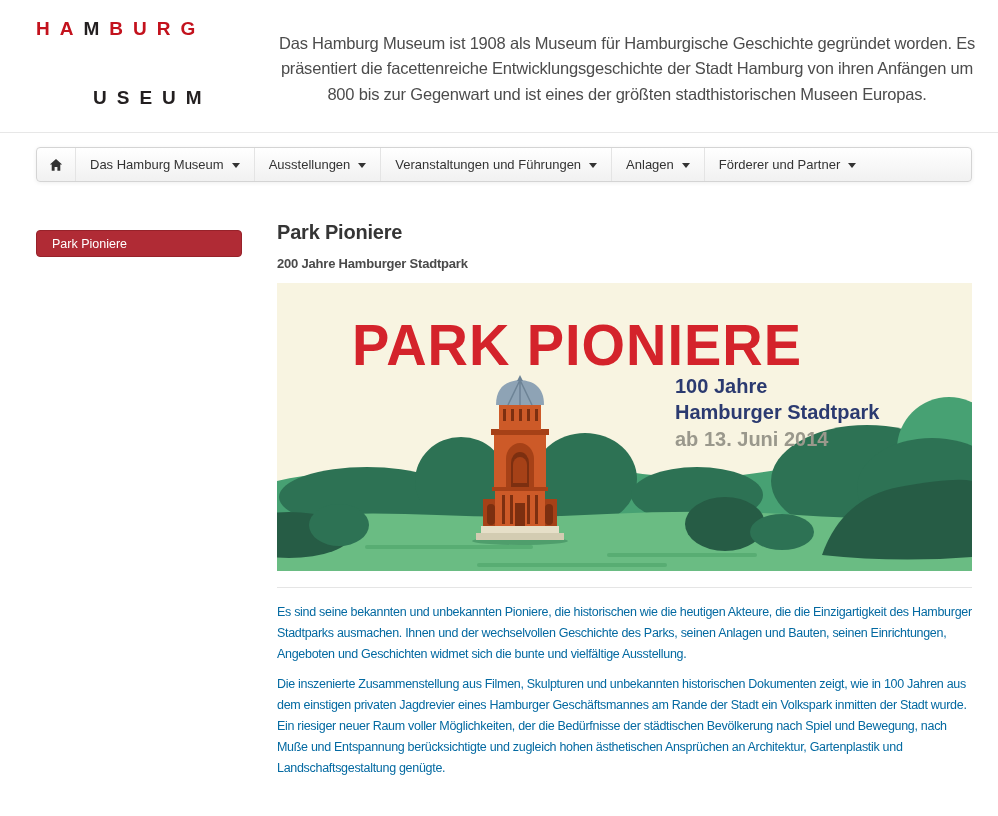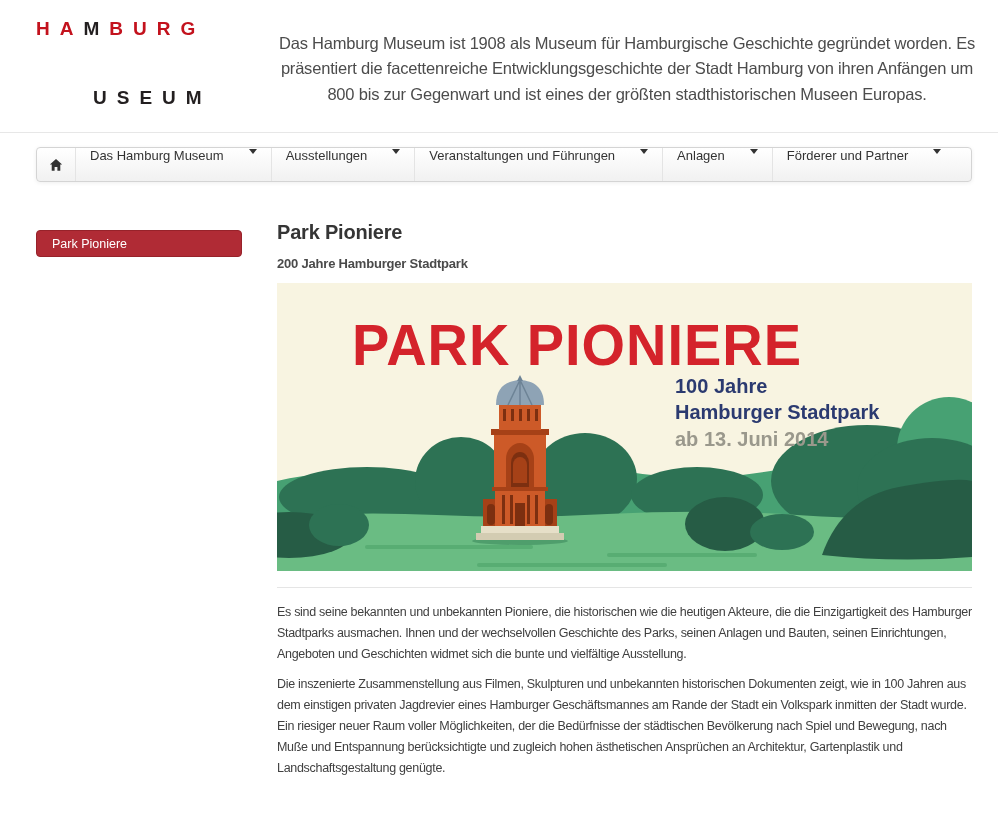--- a/index.html
+++ b/index.html
@@ -28,38 +28,38 @@
          font-size:16.5px;letter-spacing:-0.2px;line-height:25.5px;color:#4c4c4c;text-align:center;}
 
   .top-rule{position:absolute;top:132px;left:0;width:998px;height:0;border-top:1px solid #e7e7e7;}
 
   
   .navbar{position:absolute;top:147px;left:36px;width:936px;height:35px;
           background:linear-gradient(#ffffff,#f1f1f1);border:1px solid #d4d4d4;border-radius:4px;
           box-shadow:0 1px 4px rgba(0,0,0,0.065);display:flex;align-items:stretch;}
   .nav-home{width:38px;display:flex;align-items:center;justify-content:center;cursor:pointer;}
   .nav-home svg{display:block;}
-  .nav-item{display:flex;gap:25px;padding:0 14px;font-size:13px;color:#333;
+  .nav-item{display:flex;align-items:center;gap:8px;padding:0 14px;font-size:13px;color:#333;
             border-left:1px solid #e4e4e4;cursor:pointer;white-space:nowrap;}
   .caret{width:0;height:0;border-left:4px solid transparent;border-right:4px solid transparent;
          border-top:5px solid #333;margin-top:1px;}
 
   
   .sidebar{position:absolute;left:36px;top:230px;width:206px;}
   .sidebar-item{height:27px;background:var(--sidebar-red);border:1px solid #97222a;border-radius:4px;
                 color:#fff;font-size:12.5px;display:flex;align-items:center;padding-left:15px;cursor:pointer;}
 
   
   .main{position:absolute;left:277px;top:221px;width:695px;}
   .page-title{font-size:20px;font-weight:bold;color:#353535;margin:0;line-height:22px;letter-spacing:-0.2px;}
   .meta{font-size:13px;font-weight:bold;color:#4a4a4a;margin:13px 0 0 0;line-height:15px;letter-spacing:-0.2px;}
   .banner{margin-top:12px;width:695px;height:288px;line-height:0;}
   .banner svg text{font-family:"Liberation Sans",sans-serif;}
   .mid-rule{border:none;border-top:1px solid #e5e5e5;margin:16px 0 14px 0;}
-  .body-text p{font-size:12.5px;letter-spacing:-0.3px;line-height:21px;color:#404040;margin:0 0 9px 0;}
+  .body-text p{font-size:12.5px;letter-spacing:-0.3px;line-height:21px;color:#0369a1;margin:0 0 9px 0;}
 </style>
 </head>
 <body>
 
 <div class="page">
 
   <div class="logo">
     <div class="logo-line"><span class="red">HA</span><span class="black">M</span><span class="red">BURG</span></div>
     <div class="logo-line logo-line2">USEUM</div>
   </div>

